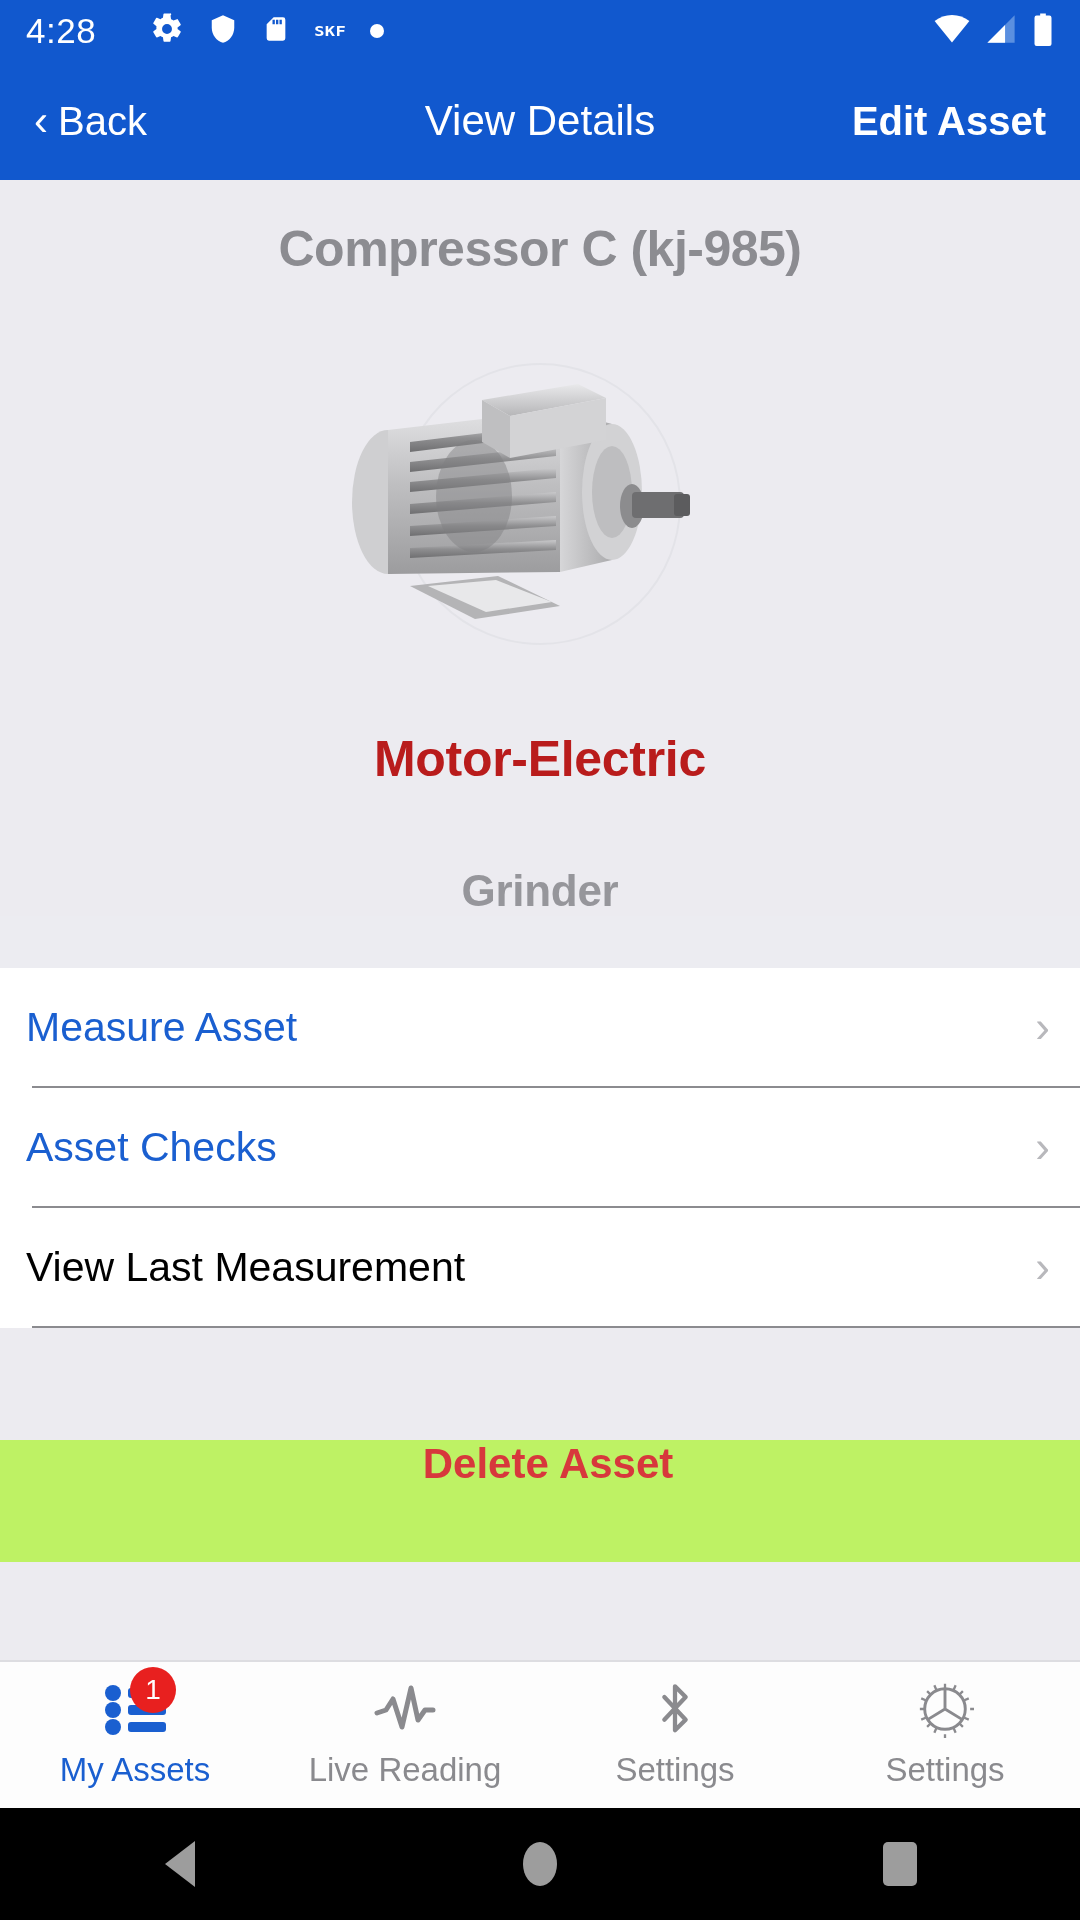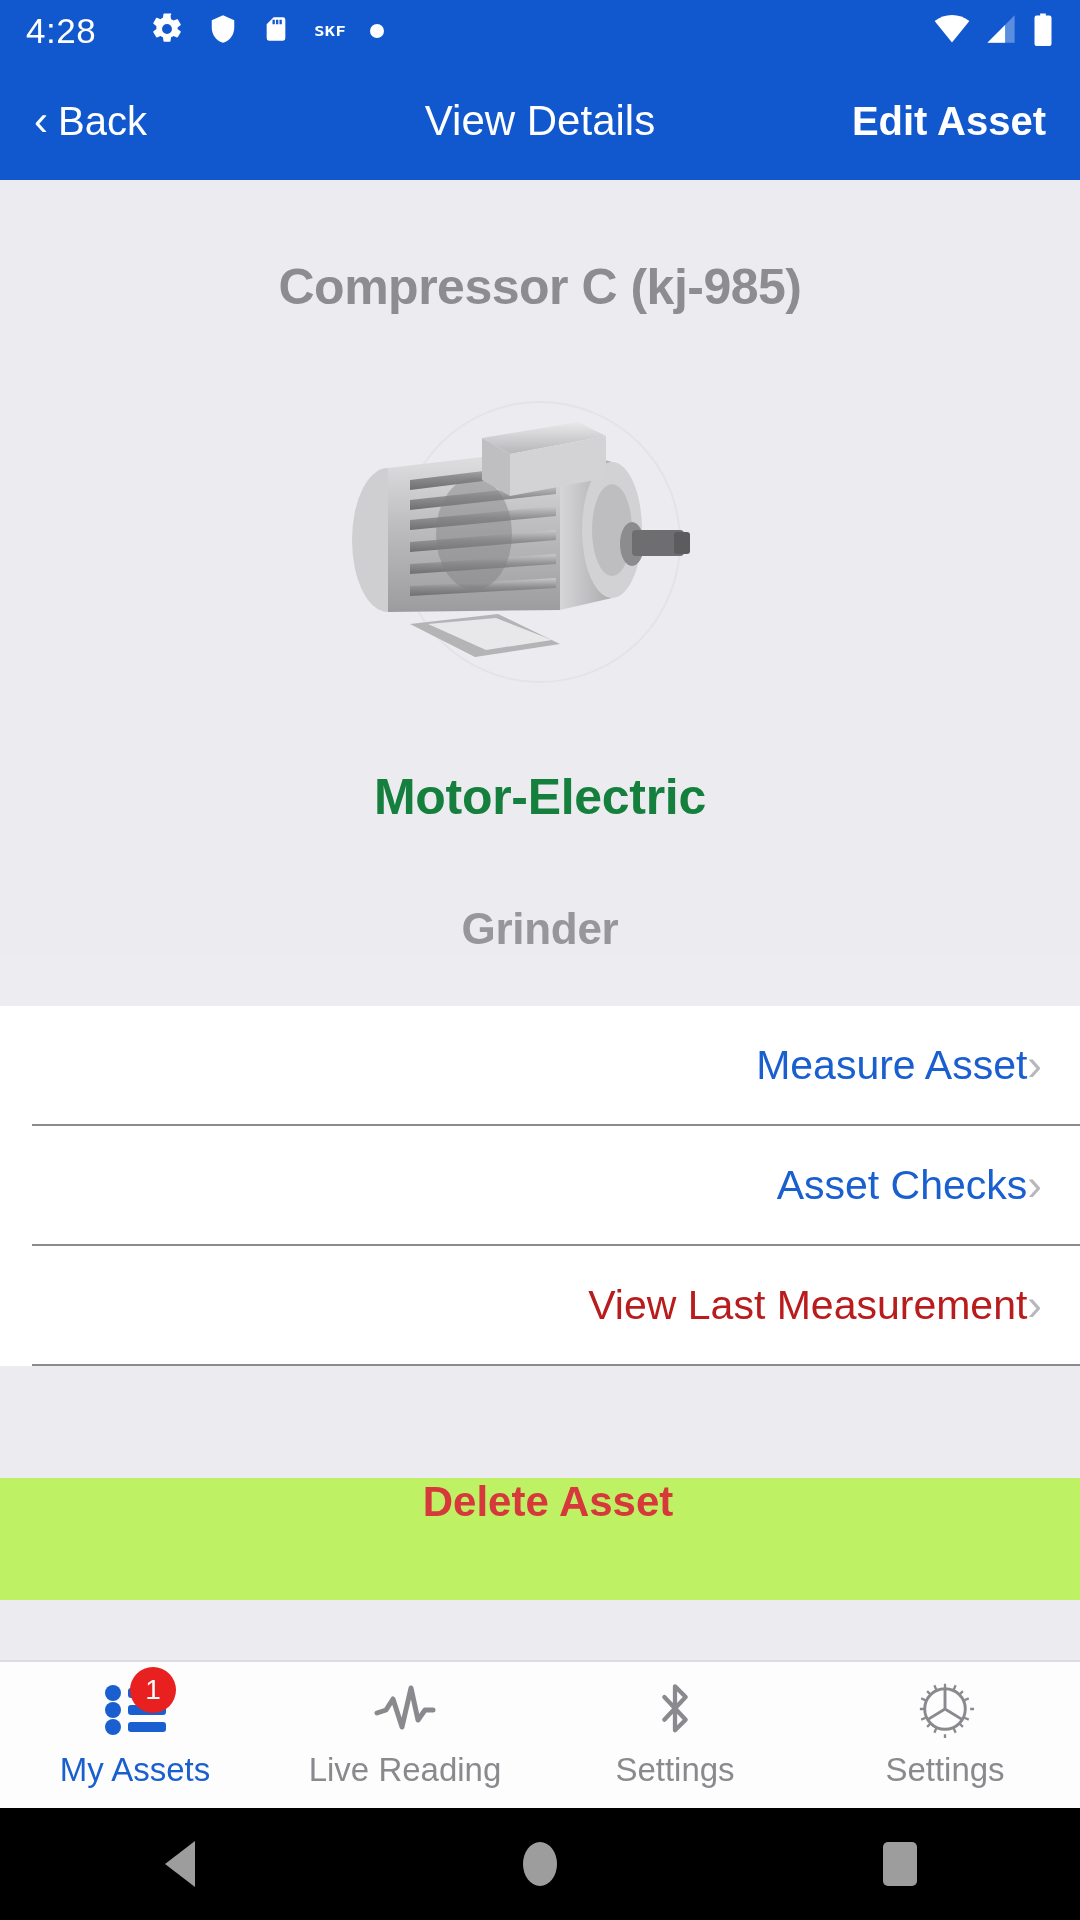--- a/index.html
+++ b/index.html
@@ -32,37 +32,37 @@
   .nav-back { display: flex; align-items: center; gap: 10px; font-size: 40px; }
   .nav-chevron { font-size: 42px; line-height: 1; font-weight: 300; }
   .nav-title {
     position: absolute; left: 0; right: 0; text-align: center;
     font-size: 42px; font-weight: 500; pointer-events: none;
   }
   .nav-edit { font-size: 40px; font-weight: 600; z-index: 2; }
 
   
   .hero {
-    background: #ECEBF0; flex: 0 0 auto; padding-top: 78px;
+    background: #ECEBF0; flex: 0 0 auto; padding-top: 40px;
     display: flex; flex-direction: column; align-items: center; gap: 28px;
   }
   .asset-title { font-size: 50px; font-weight: 600; color: #8C8C91; letter-spacing: -.5px; }
   .motor-wrap { width: 560px; height: 300px; margin-top: 48px; position: relative; }
-  .asset-type { font-size: 50px; font-weight: 600; color: #15803d; margin-top: 48px; letter-spacing: -.3px;}
+  .asset-type { font-size: 50px; font-weight: 600; color: #b91c1c; margin-top: 48px; letter-spacing: -.3px;}
   .asset-sub { font-size: 44px; font-weight: 600; color: #96969B; margin-top: 50px; letter-spacing: -.3px;}
 
   
   .list { background: #FFFFFF; margin-top: 52px; }
   .row {
     height: 118px; display: flex; align-items: center;
-    padding: 0 34px; position: relative; background: #fff; text-align: right;
+    padding: 0 26px; position: relative; background: #fff;
   }
   .row-label { font-size: 41px; font-weight: 400; flex: 1; }
   .row-label.link { color: #1A5FD0; }
-  .row-label.muted { color: #b91c1c; margin-left: 40px; }
+  .row-label.muted { color: #000000; }
   .row-chevron { font-size: 44px; color: #B8B8BC; font-weight: 300; line-height: 1; padding-right: 4px;}
   .sep { height: 2px; background: #8B8B8F; margin-left: 32px; margin-right: 0; }
 
   .gap { background: #ECEBF0; height: 112px; }
   .delete-band { background: #bef264; height: 122px; display: flex; justify-content: center; padding-left: 16px; }
   .delete-label { color: #D7383C; font-size: 42px; font-weight: 600; }
   .filler { background: #ECEBF0; flex: 1 1 auto; }
 
   
   .tabbar {

